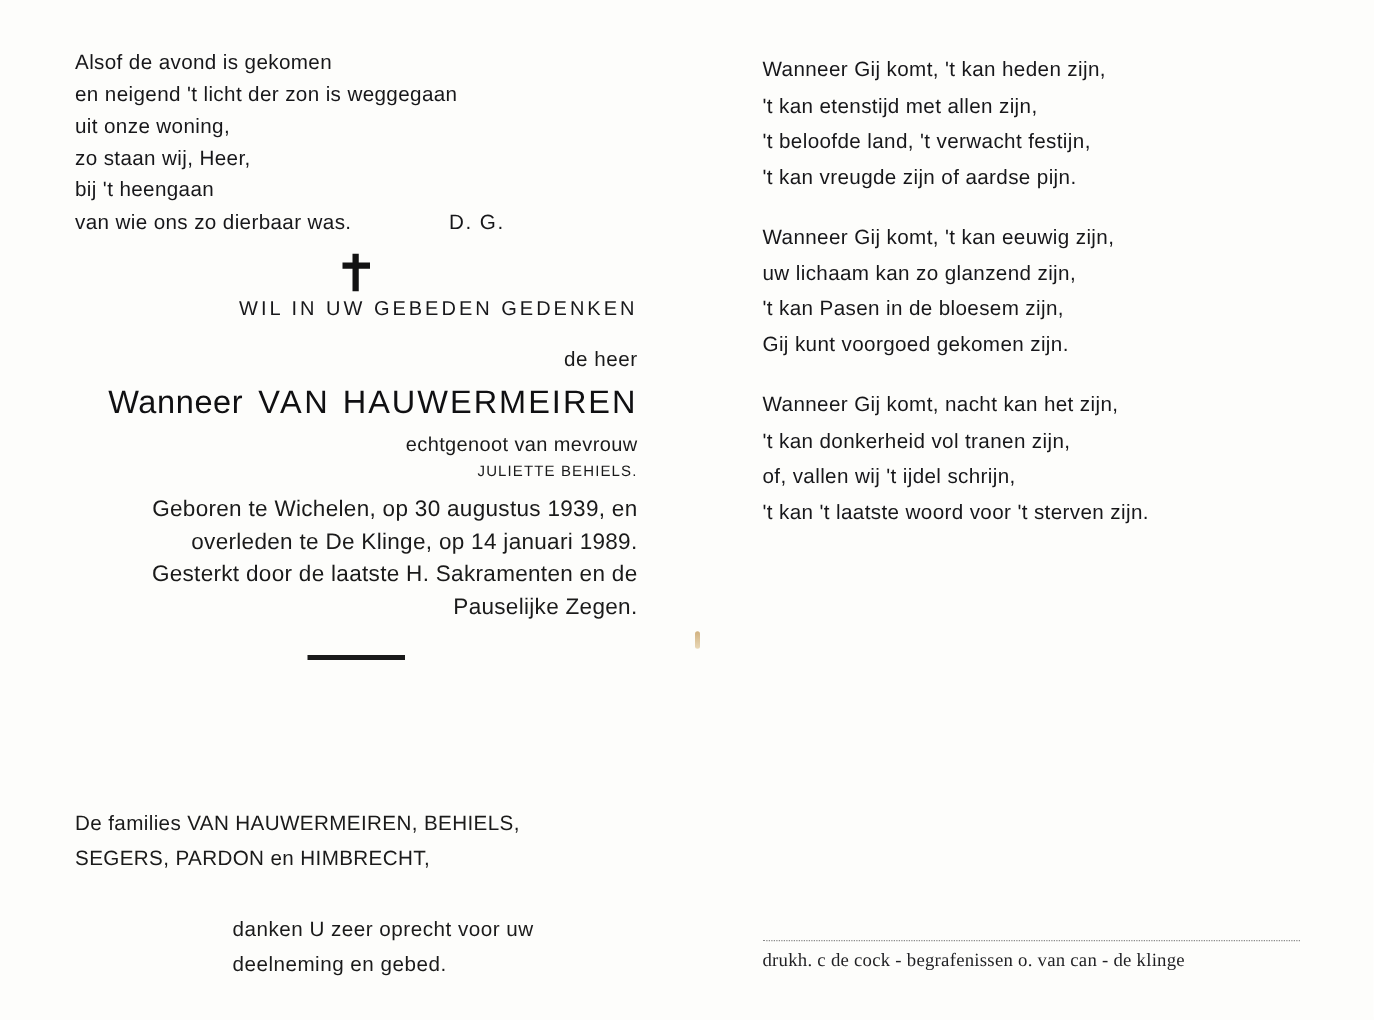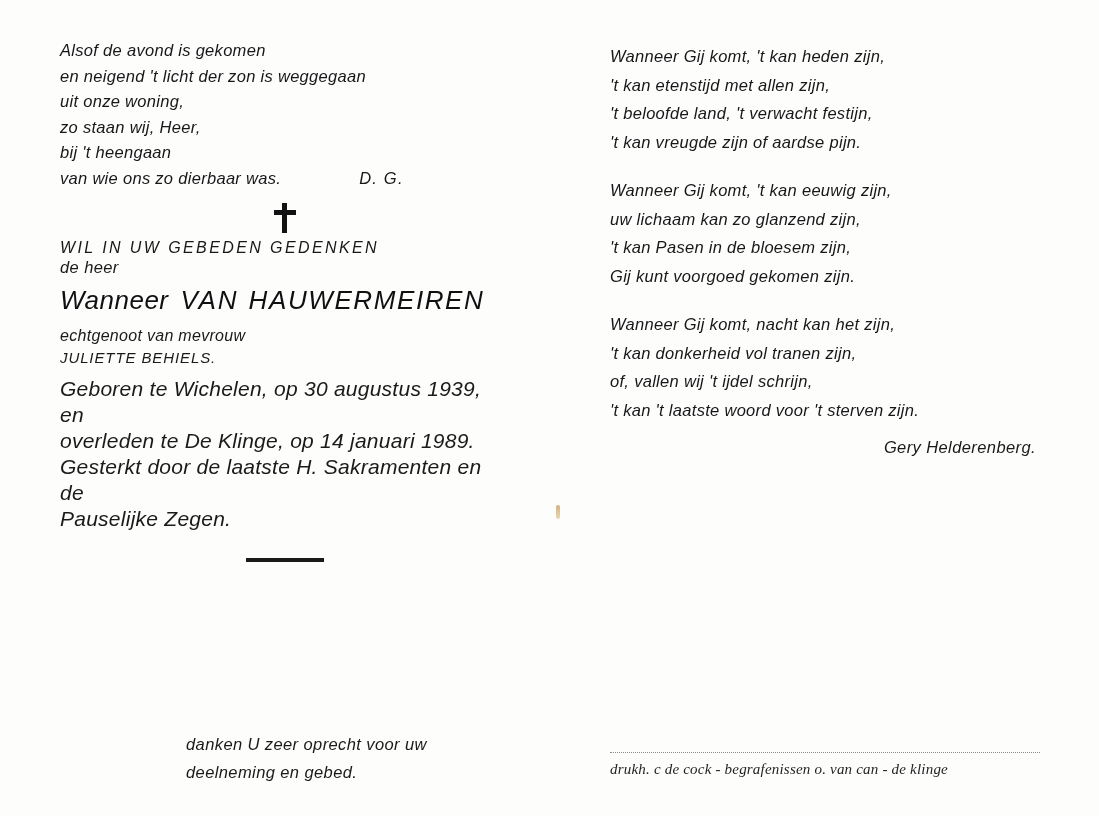--- a/index.html
+++ b/index.html
@@ -12,21 +12,20 @@
     height: 816px;
     font-family: "Liberation Sans", sans-serif;
     color: #1a1a1a;
     position: relative;
     overflow: hidden;
   }
   .card {
     position: absolute;
     inset: 0;
     background: #fdfdfb;
-    font-style: italic;
   }
   
   .left-page {
     position: absolute;
     left: 60px;
     top: 38px;
     width: 450px;
   }
   .poem-open {
     font-size: 16.5px;
@@ -63,32 +62,32 @@
   .cross::after {
     content: "";
     position: absolute;
     left: 0;
     top: 7px;
     width: 22px;
     height: 4.5px;
     background: #121212;
   }
   .center-block {
-    text-align: left;
+    text-align: right;
   }
   .gedenken {
     font-size: 16px;
     letter-spacing: 2.4px;
     margin-top: 2px;
     color: #18181b;
   }
   .dehheer {
     font-size: 16.5px;
     letter-spacing: 0.4px;
-    margin-top: 1px;
+    margin-top: 22px;
   }
   .name {
     font-size: 26px;
     letter-spacing: 1.1px;
     margin-top: 8px;
     color: #101012;
     white-space: nowrap;
   }
   .name .first {
     letter-spacing: 0.5px;
@@ -100,26 +99,26 @@
   }
   .name .last {
     letter-spacing: 1.6px;
   }
   .spouse-label {
     font-size: 16px;
     margin-top: 11px;
     letter-spacing: 0.3px;
   }
   .spouse-name {
-    font-size: 15px;
+    font-size: 12px;
     margin-top: 4px;
     letter-spacing: 0.9px;
   }
   .details {
-    font-size: 21px;
+    font-size: 18px;
     line-height: 26px;
     margin-top: 10px;
     letter-spacing: 0.25px;
     white-space: pre-line;
   }
   .rule {
     width: 78px;
     height: 4px;
     background: #1a1a1a;
     margin: 26px auto 0 auto;
@@ -222,37 +221,38 @@
       <div class="spouse-label">echtgenoot van mevrouw</div>
       <div class="spouse-name">JULIETTE BEHIELS.</div>
       <div class="details">Geboren te Wichelen, op 30 augustus 1939, en
 overleden te De Klinge, op 14 januari 1989.
 Gesterkt door de laatste H. Sakramenten en de
 Pauselijke Zegen.</div>
       <div class="rule"></div>
     </div>
   </div>
 
+  <div class="families">De families  VAN HAUWERMEIREN,  BEHIELS,
+SEGERS, PARDON en HIMBRECHT,</div>
   <div class="thanks">danken U zeer oprecht voor uw
 deelneming en gebed.</div>
 
   <div class="fold-mark"></div>
 
   <div class="right-page">
     <div class="stanza">Wanneer Gij komt, 't kan heden zijn,
 't kan etenstijd met allen zijn,
 't beloofde land, 't verwacht festijn,
 't kan vreugde zijn of aardse pijn.</div>
     <div class="stanza">Wanneer Gij komt, 't kan eeuwig zijn,
 uw lichaam kan zo glanzend zijn,
 't kan Pasen in de bloesem zijn,
 Gij kunt voorgoed gekomen zijn.</div>
     <div class="stanza">Wanneer Gij komt, nacht kan het zijn,
 't kan donkerheid vol tranen zijn,
 of, vallen wij 't ijdel schrijn,
 't kan 't laatste woord voor 't sterven zijn.</div>
-    <div class="author">Gery Helderenberg.</div>
   </div>
 
   <div class="dotted"></div>
   <div class="printer">drukh.  c   de cock  -  begrafenissen o. van can  -  de klinge</div>
 
 </div>
 
 </body></html>

